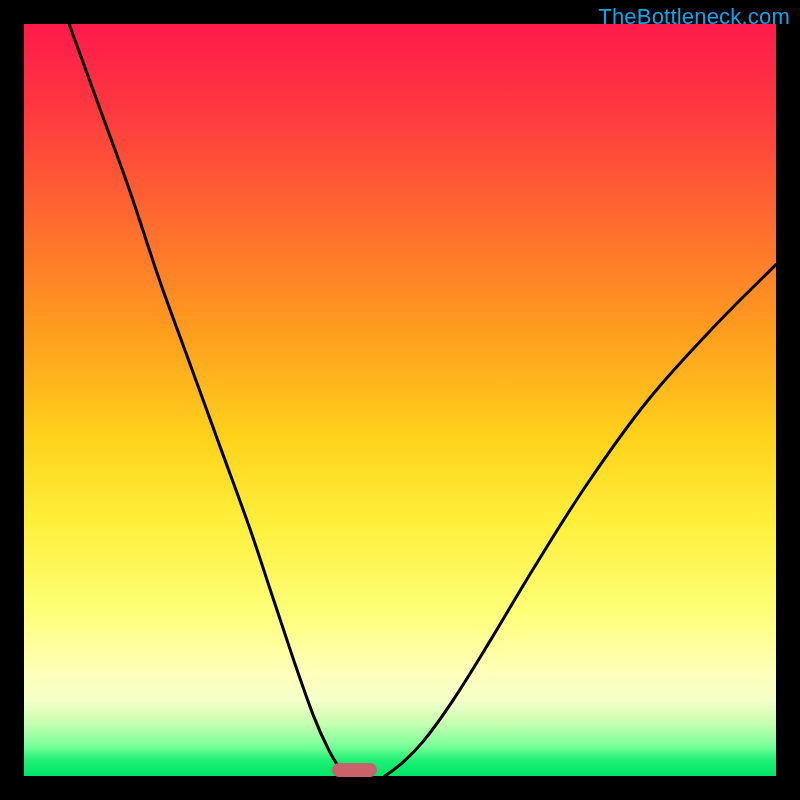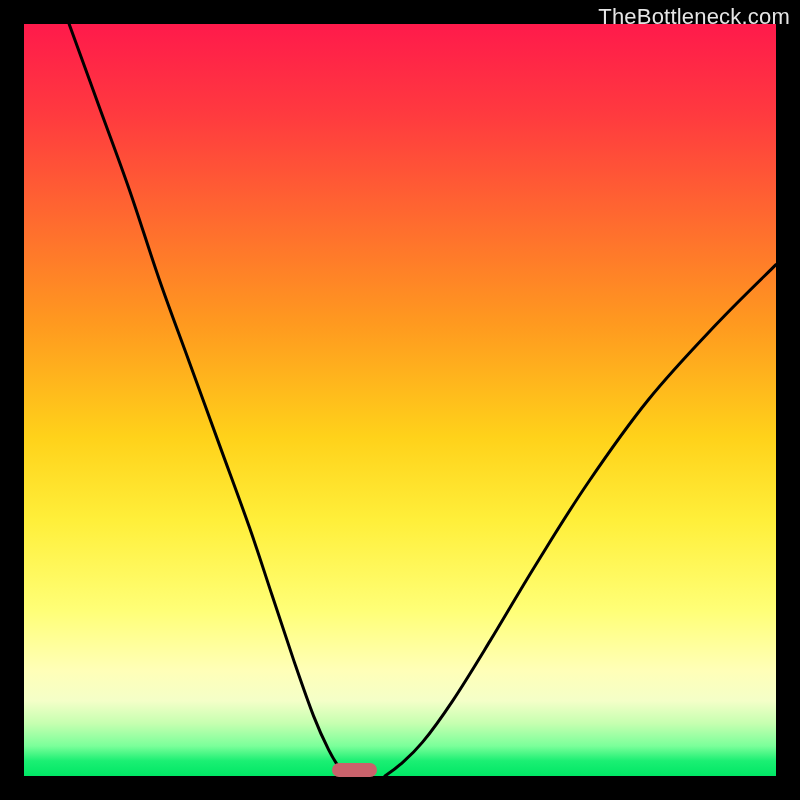--- a/index.html
+++ b/index.html
@@ -53,21 +53,21 @@
     height: 14px;
     width: 48px;
     border-radius: 7px;
     background: #c9626b;
     bottom: -1px;
   }
   .watermark {
     position: absolute;
     top: 4px;
     right: 10px;
-    color: #e5e5e5;
+    color: #0ea5e9;
     font-size: 22px;
     letter-spacing: 0.2px;
     user-select: none;
   }
 </style>
 </head>
 <body>
 
 <div class="outer">
   <div class="watermark">TheBottleneck.com</div>

